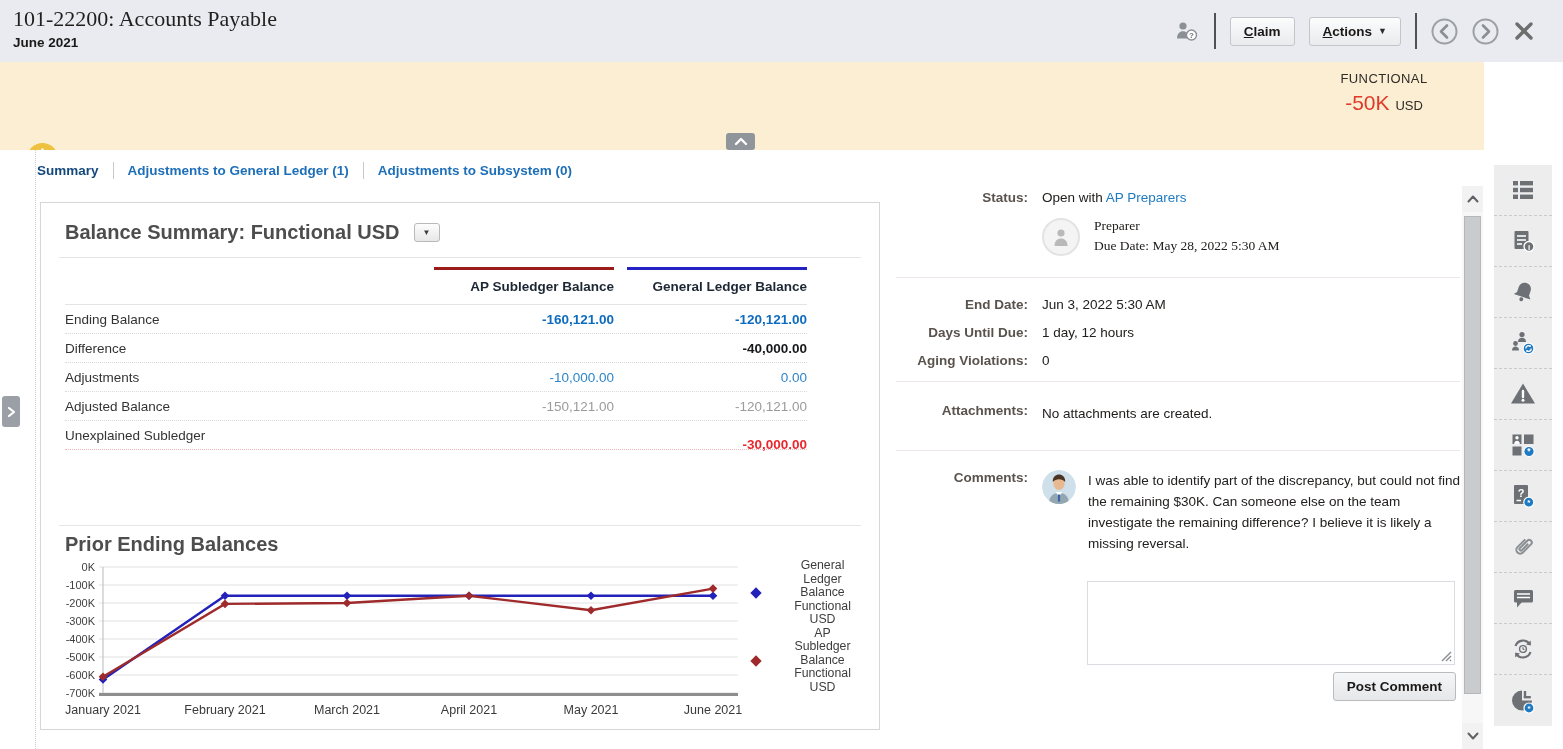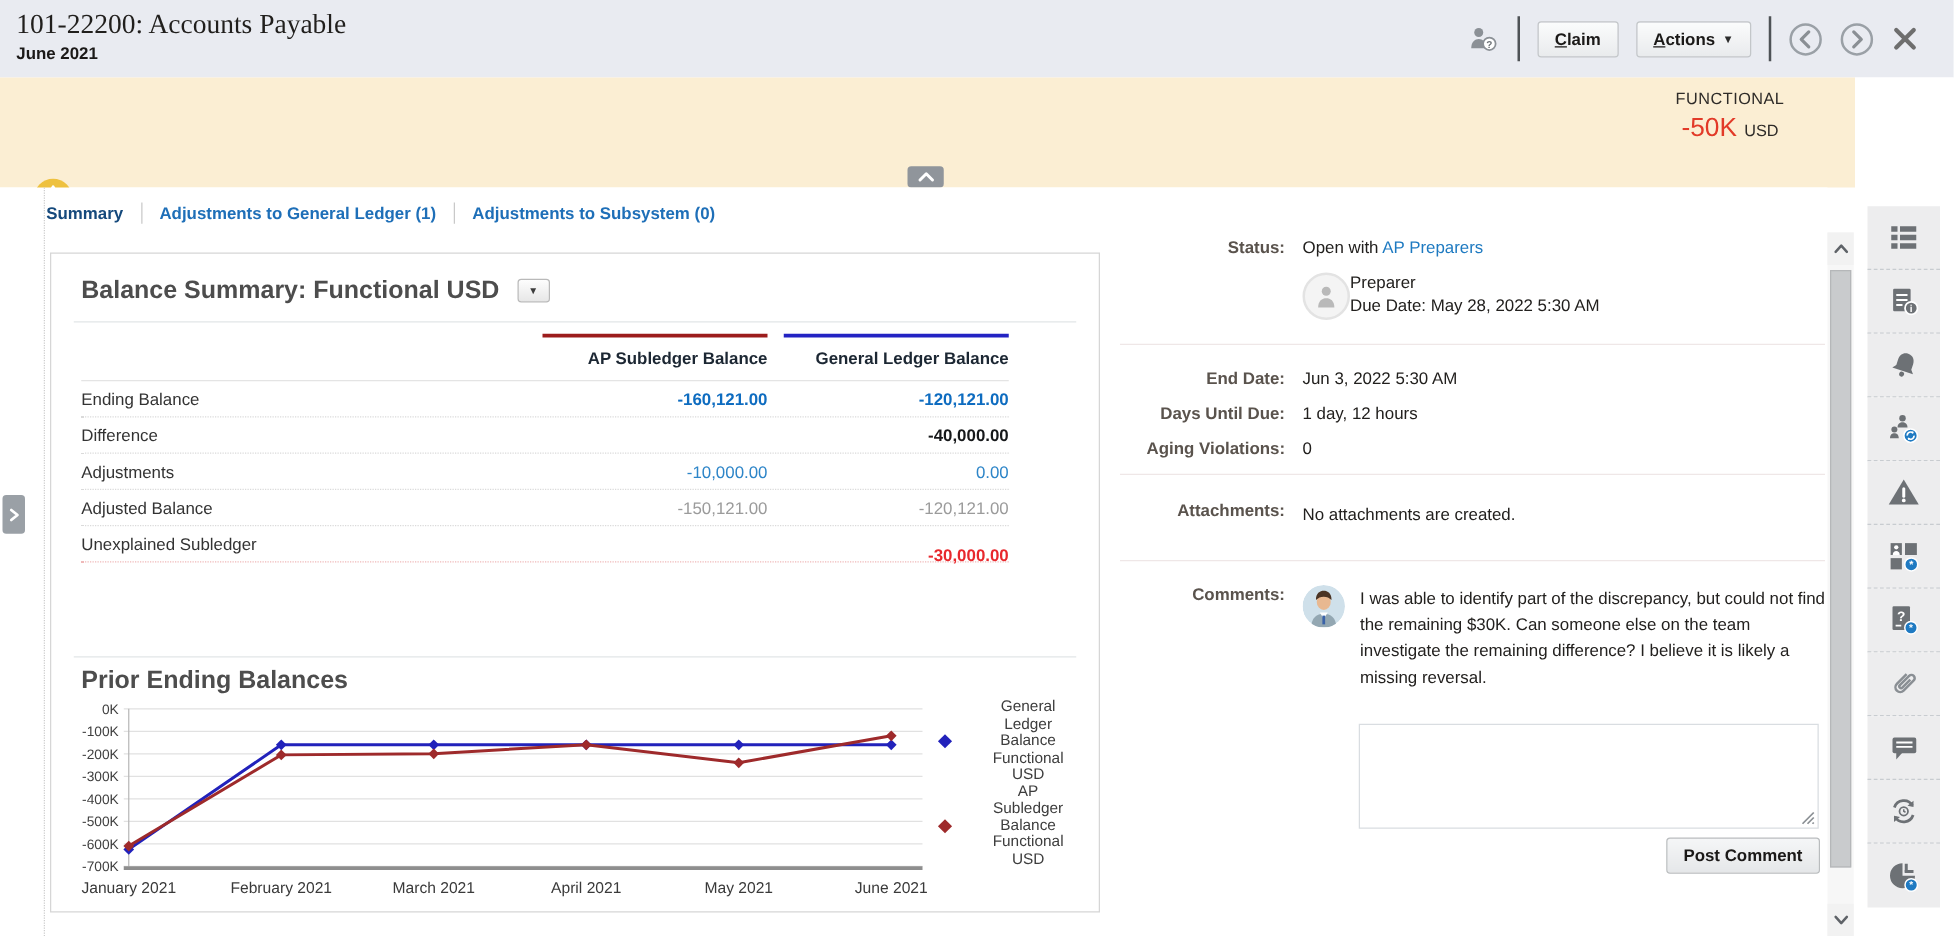--- a/index.html
+++ b/index.html
@@ -74,21 +74,21 @@
   .legend-marker { position:absolute; left:1px; top:30px; width:8px; height:8px; transform:rotate(45deg); }
   .legend-text { white-space:pre-line; }
 
   
   .detail-panel { position:absolute; left:896px; top:190px; width:564px; }
   .drow { display:flex; margin-bottom:13px; }
   .dlabel { width:132px; text-align:right; font-weight:bold; color:#5a534d; font-size:13.5px; flex-shrink:0; }
   .dvalue { margin-left:14px; font-size:13.5px; color:#22201e; }
   .dlink { color:#1e7ac1; text-decoration:none; cursor:pointer; }
   .dsep { border-top:1px solid #efe7e7; }
-  .preparer-row { display:flex; margin:8px 0 0 146px; align-items:flex-start; }
+  .preparer-row { display:flex; gap:14px; margin:8px 0 0 146px; align-items:flex-start;font-family:Liberation Serif, serif; }
   .avatar-ph { width:38px; height:38px; border-radius:50%; background:#f4f4f4; border:2px solid #e3e3e3; display:flex; align-items:center; justify-content:center; }
   .preparer-texts div { font-size:13.5px; margin-bottom:4px; }
   .comment-flex { display:flex; gap:12px; margin-left:14px; }
   .avatar-photo { width:34px; height:34px; border-radius:50%; overflow:hidden; flex-shrink:0; }
   .comment-p { width:372px; font-size:13.5px; line-height:21px; color:#23211f; }
   .comment-box { position:relative; margin:27px 0 0 191px; width:368px; height:84px; }
   .comment-input { width:100%; height:100%; border:1px solid #d9dde1; resize:none; background:#fff; font-family:"Liberation Sans",sans-serif; font-size:13px; padding:6px; }
   .resize-grip { position:absolute; right:3px; bottom:3px; pointer-events:none; }
   .post-row { text-align:right; margin-top:7px; padding-right:4px; }
   .post-btn { background:linear-gradient(#f5f6f7,#e5e7e9); border:1px solid #b9bcbe; border-radius:3px; padding:6px 13px; font-size:13.5px; font-weight:bold; color:#1b1918; font-family:"Liberation Sans",sans-serif; cursor:pointer; }

